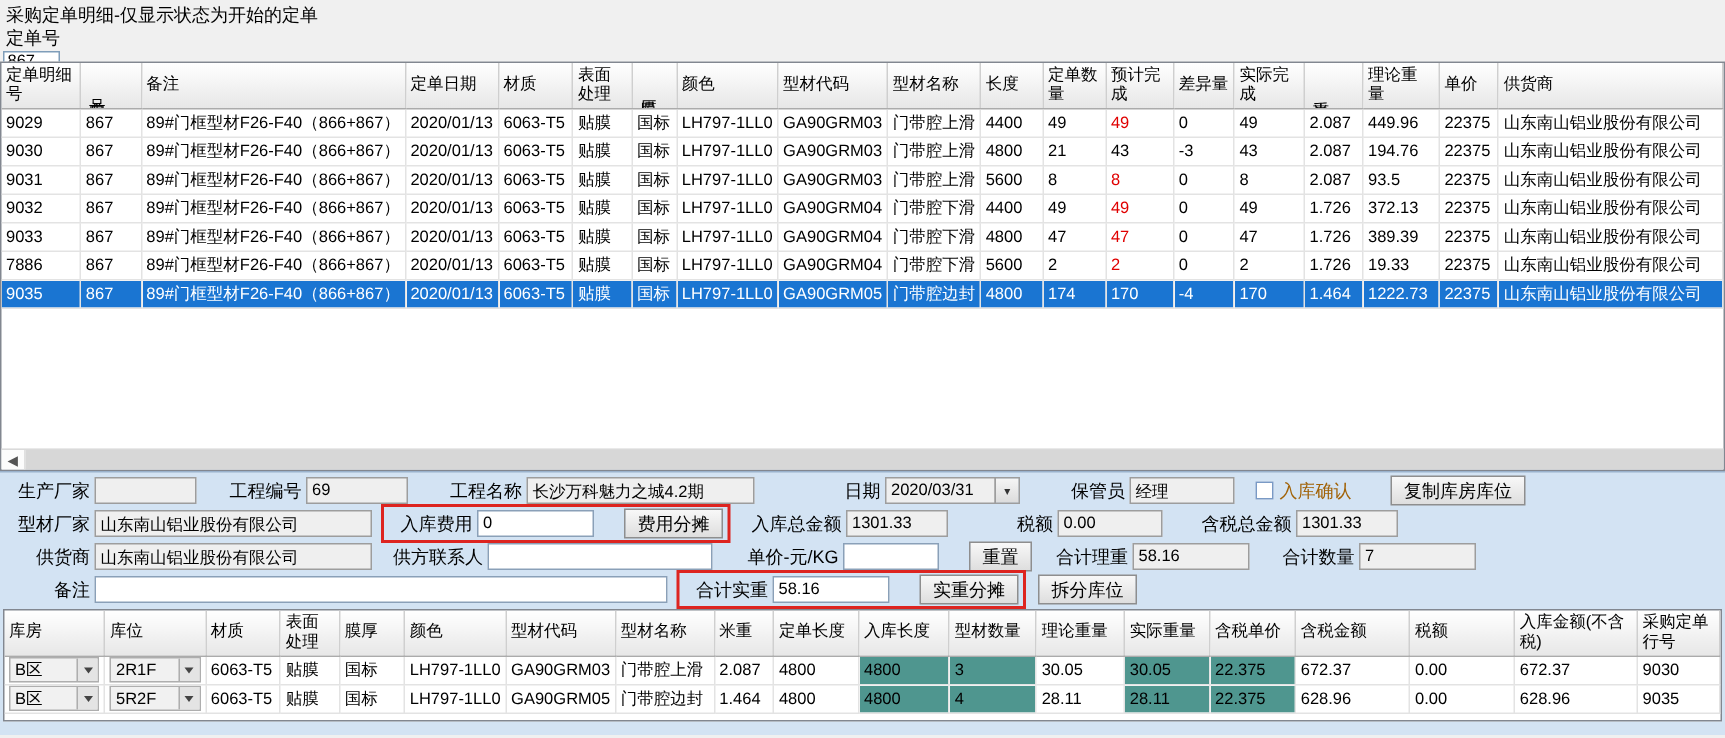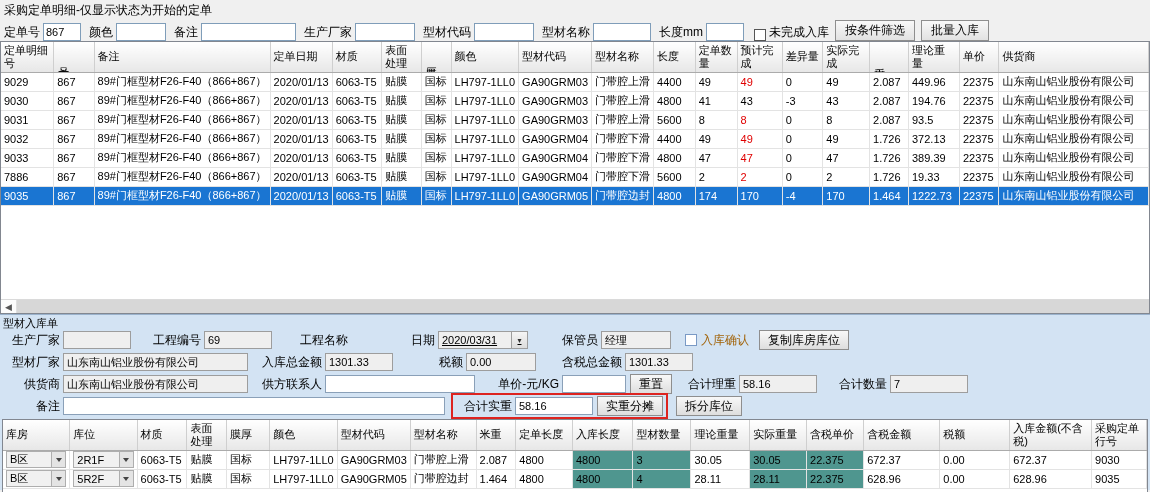--- a/index.html
+++ b/index.html
@@ -4,21 +4,21 @@
 <style>
   * { box-sizing: border-box; }
   html,body { margin:0; padding:0; }
   body {
     width:1150px; height:492px; overflow:hidden;
     font-family:"Liberation Sans", sans-serif;
     font-size:11px; color:#000; background:#f0f0f0;
   }
   
   .top-title { padding:2px 4px 0; font-size:12px; height:17px; }
-  .filter-row { display:flex; align-items:flex-end; height:24px; padding:0 2px; }
+  .filter-row { display:flex; align-items:flex-start; height:24px; padding:0 2px;flex-direction:column; }
   .filter-row .flabel { margin:0 3px 0 8px; font-size:12px; white-space:nowrap; }
   .filter-row .flabel:first-child { margin-left:2px; }
   input.box {
     height:18px; border:1px solid #7f9db9; background:#fff;
     font-family:inherit; font-size:11px; padding:0 2px;
   }
   .w38{width:38px}.w50{width:50px}.w58{width:58px}.w60{width:60px}.w95{width:95px}
   .btn {
     height:21px; padding:0 9px; margin-left:6px;
     background:linear-gradient(#f8f8f8,#e2e2e2);
@@ -67,26 +67,26 @@
     height:18px; border:1px solid #9d9d9d; background:#efefef;
     font-family:inherit; font-size:11px; padding:0 3px;
   }
   input.white {
     height:18px; border:1px solid #8aa0b8; background:#fff;
     font-family:inherit; font-size:11px; padding:0 3px;
   }
   .F64{width:64px}.F70{width:70px}.F74{width:74px}.F78{width:78px}
   .F92{width:68px}.F150{width:150px}.F152{width:152px}.F185{width:185px}.F382{width:382px}
   .sbtn {
-    height:20px; padding:0 8px; margin-left:4px;
+    height:20px; padding:0 8px; margin-left:20px;
     background:linear-gradient(#f8f8f8,#dedede);
     border:1px solid #8e8e8e; font-family:inherit; font-size:12px; white-space:nowrap;
   }
   .redbox { display:flex; align-items:center; border:2px solid #dd2420; padding:0 3px; margin-left:6px; height:26px; }
-  .datewrap { display:flex; align-items:center;text-decoration:underline; }
+  .datewrap { display:flex; align-items:center; }
   .dropbtn {
     width:17px; height:18px; margin-left:-1px;
     background:linear-gradient(#f5f5f5,#dcdcdc); border:1px solid #9d9d9d;
     display:flex; align-items:center; justify-content:center; font-size:8px; color:#333;
   }
   .blue-label { color:#a16207; font-size:12px; margin:0 6px 0 4px; }
   .cb2 { display:inline-block; width:12px; height:12px; background:#fff; border:1px solid #7a9ac5; margin-left:14px; vertical-align:-2px; }
   .ml8{margin-left:8px}.ml14{margin-left:14px}
 
   .inbound-grid { margin-top:2px; background:#fff; border:1px solid #828790; height:75px; overflow:hidden; }
@@ -201,21 +201,21 @@
           <td>867</td>
           <td>89#门框型材F26-F40（866+867）</td>
           <td>2020/01/13</td>
           <td>6063-T5</td>
           <td>贴膜</td>
           <td>国标</td>
           <td>LH797-1LL0</td>
           <td>GA90GRM03</td>
           <td>门带腔上滑</td>
           <td>4800</td>
-          <td>41</td>
+          <td>21</td>
           <td>43</td>
           <td>-3</td>
           <td>43</td>
           <td>2.087</td>
           <td>194.76</td>
           <td>22375</td>
           <td>山东南山铝业股份有限公司</td>
         </tr>
         <tr>
           <td>9031</td>
@@ -324,43 +324,48 @@
         </tr>
       </tbody>
     </table>
   <div class="hscroll">
     <div class="sb-arrow">◀</div>
     <div class="sb-thumb"></div>
   </div>
 </div>
 
 <div class="inbound">
-  <div class="panel-title">型材入库单</div>
 
   <div class="form-row">
     <span class="lab L58">生产厂家</span>
     <input class="gray F92" value="" style="">
     <span class="lab L62 ml8">工程编号</span>
     <input class="gray F92" value="69" style="">
     <span class="lab L62 ml14">工程名称</span>
+    <input class="gray F152" value="长沙万科魅力之城4.2期" style="">
     <span class="lab L70 ml14">日期</span>
     <span class="datewrap">
       <input class="gray F74" value="2020/03/31" style="">
       <span class="dropbtn">▾</span>
     </span>
     <span class="lab L56 ml14">保管员</span>
     <input class="gray F70" value="经理" style="">
     <span class="cb2"></span>
     <span class="blue-label">入库确认</span>
     <button class="sbtn">复制库房库位</button>
   </div>
 
   <div class="form-row">
     <span class="lab L58">型材厂家</span>
     <input class="gray F185" value="山东南山铝业股份有限公司" style="">
+    <span class="redbox">
+      <span class="lab L56">入库费用</span>
+      <input class="white F78" value="0" style="">
+      <button class="sbtn">费用分摊</button>
+    </span>
     <span class="lab L66 ml8">入库总金额</span>
     <input class="gray F92" value="1301.33" style="">
     <span class="lab L56 ml14">税额</span>
     <input class="gray F70" value="0.00" style="">
     <span class="lab L72 ml14">含税总金额</span>
     <input class="gray F92" value="1301.33" style="">
   </div>
 
   <div class="form-row">
     <span class="lab L58">供货商</span>

